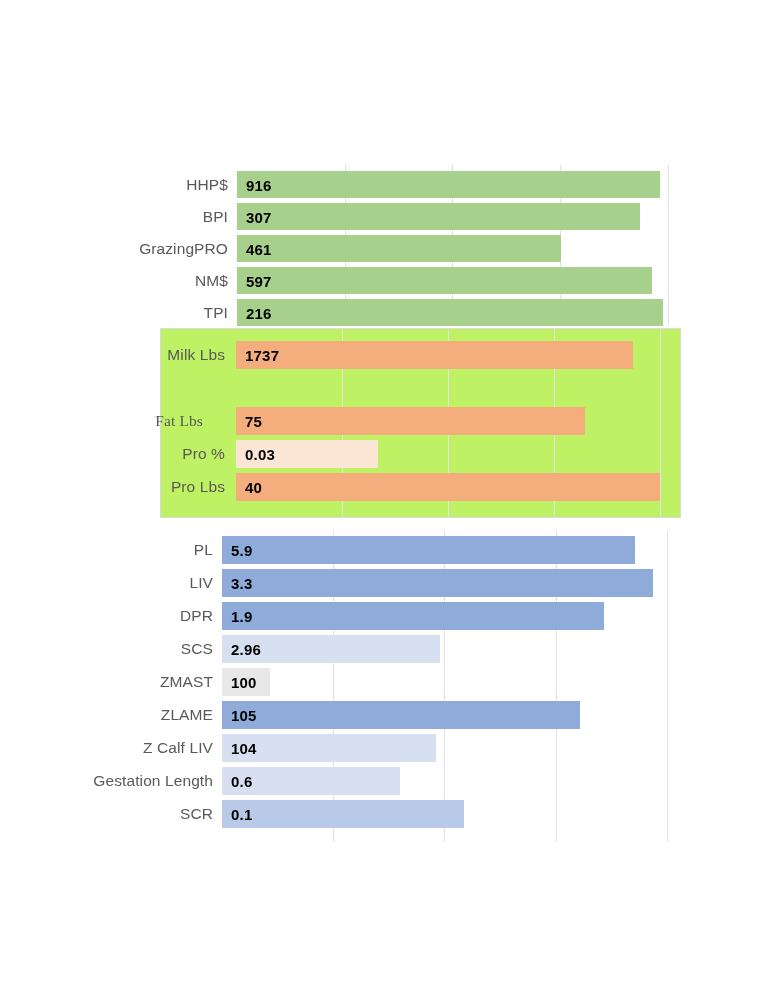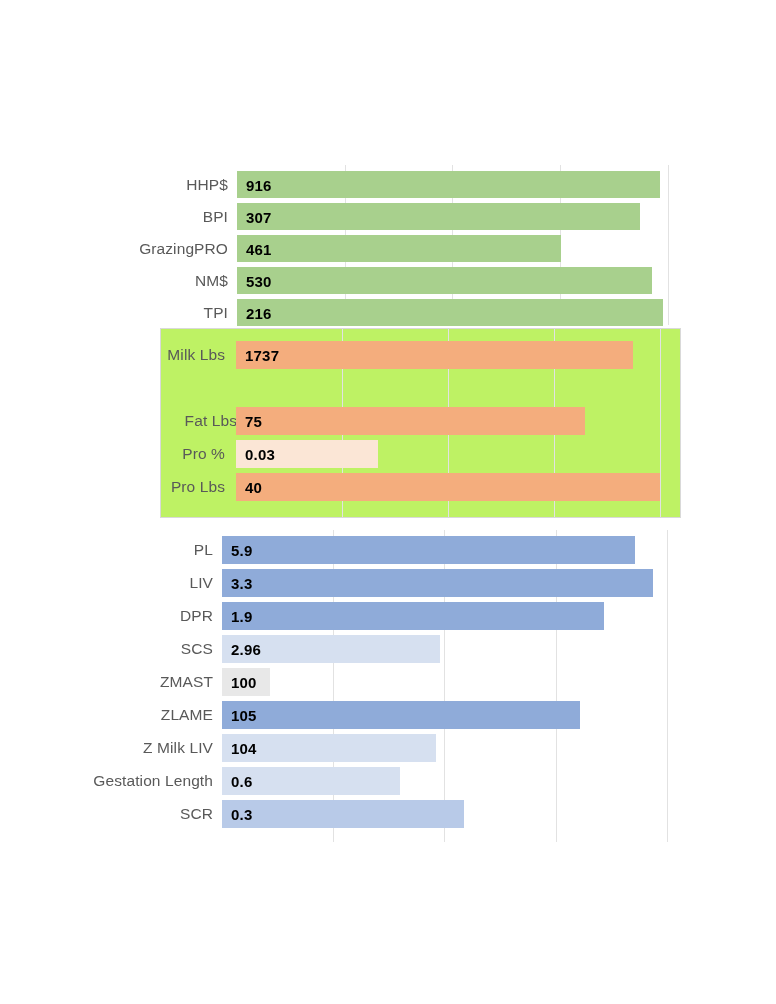--- a/index.html
+++ b/index.html
@@ -116,21 +116,21 @@
           <div class="bar-value" style="left: 246px;">307</div>
         </div>
         <div class="row" style="top: 70px; height: 27px;">
           <div class="row-label" style="right: 548px; top: 50%; transform: translateY(-50%);">GrazingPRO</div>
           <div class="bar" style="left: 237px; width: 324px; background: rgb(168, 208, 141);"></div>
           <div class="bar-value" style="left: 246px;">461</div>
         </div>
         <div class="row" style="top: 102px; height: 27px;">
           <div class="row-label" style="right: 548px; top: 50%; transform: translateY(-50%);">NM$</div>
           <div class="bar" style="left: 237px; width: 415px; background: rgb(168, 208, 141);"></div>
-          <div class="bar-value" style="left: 246px;">530</div>
+          <div class="bar-value" style="left: 246px;">597</div>
         </div>
         <div class="row" style="top: 134px; height: 27px;">
           <div class="row-label" style="right: 548px; top: 50%; transform: translateY(-50%);">TPI</div>
           <div class="bar" style="left: 237px; width: 426px; background: rgb(168, 208, 141);"></div>
           <div class="bar-value" style="left: 246px;">216</div>
         </div>
       </div>
     </div>
     <div class="group boxed" style="left: 160px; top: 328px; width: 521px; height: 190px;">
       <div class="plot">
@@ -139,21 +139,21 @@
           <div class="gridline" style="left: 287px;"></div>
           <div class="gridline" style="left: 393px;"></div>
           <div class="gridline" style="left: 499px;"></div>
         </div>
         <div class="row" style="top: 12px; height: 28px;">
           <div class="row-label" style="right: 455px; top: 50%; transform: translateY(-50%);">Milk Lbs</div>
           <div class="bar" style="left: 75px; width: 397px; background: rgb(244, 173, 125);"></div>
           <div class="bar-value" style="left: 84px;">1737</div>
         </div>
         <div class="row" style="top: 78px; height: 28px;">
-          <div class="row-label" style="right: 443px; top: 50%; transform: translateY(-50%);">Fat Lbs</div>
+          <div class="row-label" style="right: 477px; top: 50%; transform: translateY(-50%); font-family: Liberation Serif, serif;">Fat Lbs</div>
           <div class="bar" style="left: 75px; width: 349px; background: rgb(244, 173, 125);"></div>
           <div class="bar-value" style="left: 84px;">75</div>
         </div>
         <div class="row" style="top: 111px; height: 28px;">
           <div class="row-label" style="right: 455px; top: 50%; transform: translateY(-50%);">Pro %</div>
           <div class="bar" style="left: 75px; width: 142px; background: rgb(251, 230, 214);"></div>
           <div class="bar-value" style="left: 84px;">0.03</div>
         </div>
         <div class="row" style="top: 144px; height: 28px;">
           <div class="row-label" style="right: 455px; top: 50%; transform: translateY(-50%);">Pro Lbs</div>
@@ -194,29 +194,29 @@
           <div class="row-label" style="right: 563px; top: 50%; transform: translateY(-50%);">ZMAST</div>
           <div class="bar" style="left: 222px; width: 48px; background: rgb(232, 232, 232);"></div>
           <div class="bar-value" style="left: 231px;">100</div>
         </div>
         <div class="row" style="top: 171px; height: 28px;">
           <div class="row-label" style="right: 563px; top: 50%; transform: translateY(-50%);">ZLAME</div>
           <div class="bar" style="left: 222px; width: 358px; background: rgb(143, 171, 217);"></div>
           <div class="bar-value" style="left: 231px;">105</div>
         </div>
         <div class="row" style="top: 204px; height: 28px;">
-          <div class="row-label" style="right: 563px; top: 50%; transform: translateY(-50%);">Z Milk LIV</div>
+          <div class="row-label" style="right: 563px; top: 50%; transform: translateY(-50%);">Z Calf LIV</div>
           <div class="bar" style="left: 222px; width: 214px; background: rgb(214, 224, 240);"></div>
           <div class="bar-value" style="left: 231px;">104</div>
         </div>
         <div class="row" style="top: 237px; height: 28px;">
           <div class="row-label" style="right: 563px; top: 50%; transform: translateY(-50%);">Gestation Length</div>
           <div class="bar" style="left: 222px; width: 178px; background: rgb(214, 224, 240);"></div>
           <div class="bar-value" style="left: 231px;">0.6</div>
         </div>
         <div class="row" style="top: 270px; height: 28px;">
           <div class="row-label" style="right: 563px; top: 50%; transform: translateY(-50%);">SCR</div>
           <div class="bar" style="left: 222px; width: 242px; background: rgb(184, 202, 232);"></div>
-          <div class="bar-value" style="left: 231px;">0.3</div>
+          <div class="bar-value" style="left: 231px;">0.1</div>
         </div>
       </div>
     </div>
   </div>
 
 </body></html>

